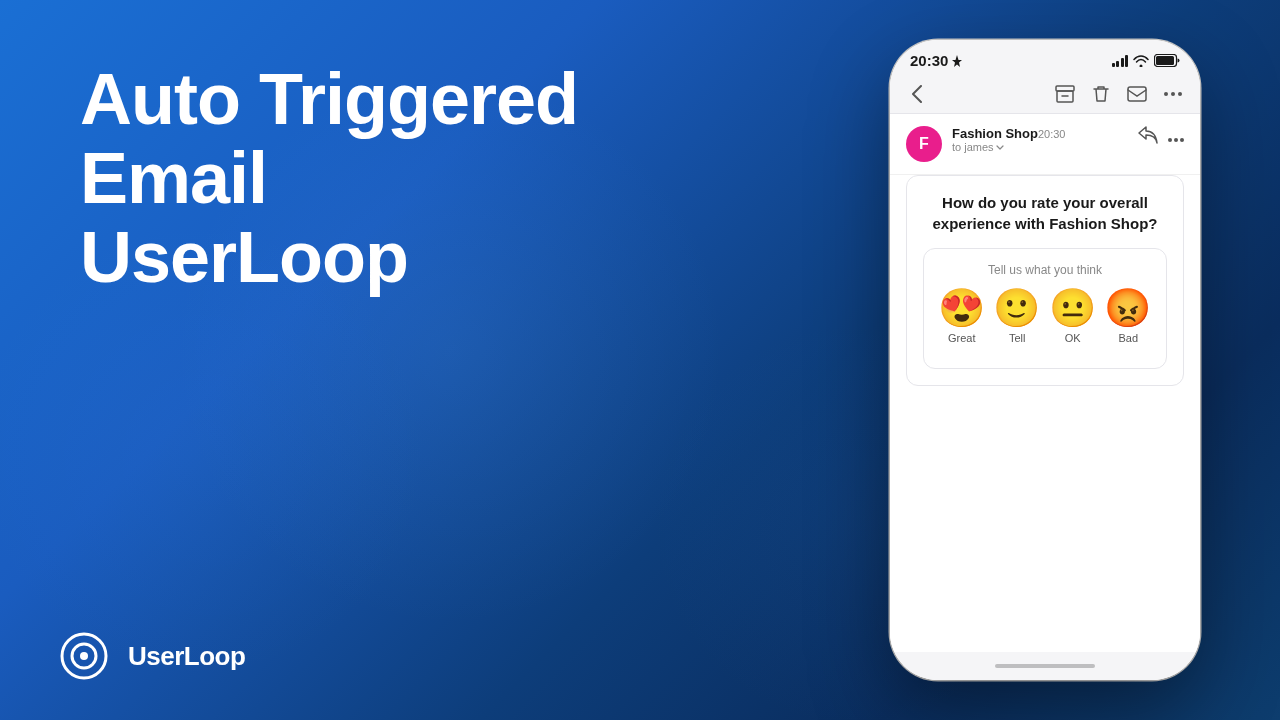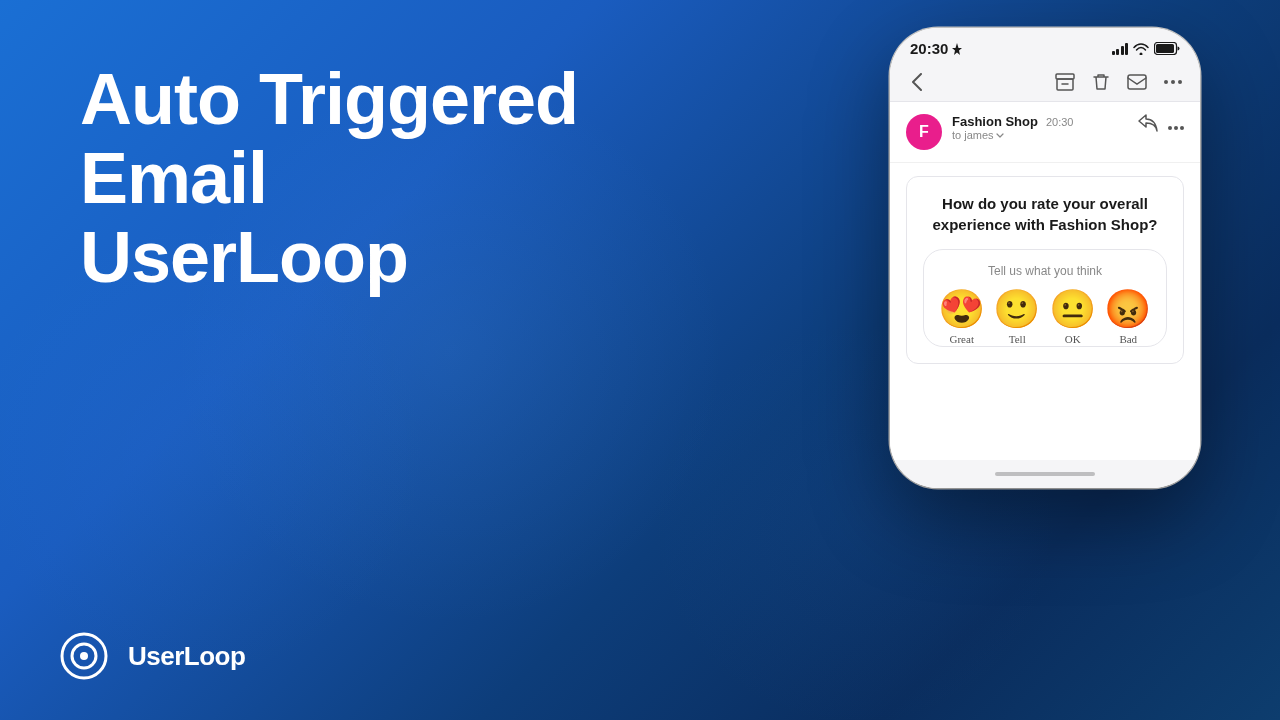--- a/index.html
+++ b/index.html
@@ -79,23 +79,23 @@
       color: white;
       font-size: 26px;
       font-weight: 700;
       letter-spacing: -0.5px;
     }
 
     
     .phone-container {
       position: absolute;
       right: 80px;
-      top: 28px;
+      top: 40px;
       width: 310px;
-      height: 460px;
+      height: 640px;
     }
 
     .phone-body {
       width: 100%;
       height: 100%;
       background: #f5f5f7;
       border-radius: 48px;
       box-shadow: 0 30px 80px rgba(0,0,0,0.4), 0 0 0 1.5px #d0d0d0, inset 0 0 0 1px rgba(255,255,255,0.8);
       overflow: hidden;
       position: relative;
@@ -197,21 +197,20 @@
     }
 
     .sender-details {
       display: flex;
       flex-direction: column;
     }
 
     .sender-name-row {
       display: flex;
       align-items: center;
-      gap: 8px;
     }
 
     .sender-name {
       font-weight: 600;
       font-size: 13px;
       color: #1a1a1a;
     }
 
     .sender-time {
       font-size: 11px;
@@ -250,41 +249,41 @@
       background: white;
     }
 
     .fashion-logo-svg {
       width: 120px;
       height: 80px;
     }
 
     
     .survey-card {
-      margin: 13px 16px 16px;
+      margin: 0 16px 16px;
       background: white;
       border: 1.5px solid #e5e5ea;
       border-radius: 12px;
       padding: 16px;
     }
 
     .survey-question {
       text-align: center;
       font-size: 15px;
       font-weight: 600;
       color: #1a1a1a;
       line-height: 1.4;
       margin-bottom: 14px;
     }
 
     
     .rating-box {
       border: 1.5px solid #e5e5ea;
-      border-radius: 20px;
-      padding: 14px 10px 1px;
+      border-radius: 12px;
+      padding: 14px 10px 24px;
     }
 
     .rating-label {
       text-align: center;
       font-size: 12px;
       color: #888;
       margin-bottom: 12px;
     }
 
     .emoji-row {
@@ -301,21 +300,20 @@
     }
 
     .emoji-face {
       font-size: 38px;
       line-height: 1;
     }
 
     .emoji-caption {
       font-size: 11px;
       color: #555;
-      font-family: Liberation Serif, serif;
     }
 
     
     .phone-bottom-bar {
       background: #f5f5f7;
       height: 28px;
       display: flex;
       align-items: center;
       justify-content: center;
       flex-shrink: 0;

